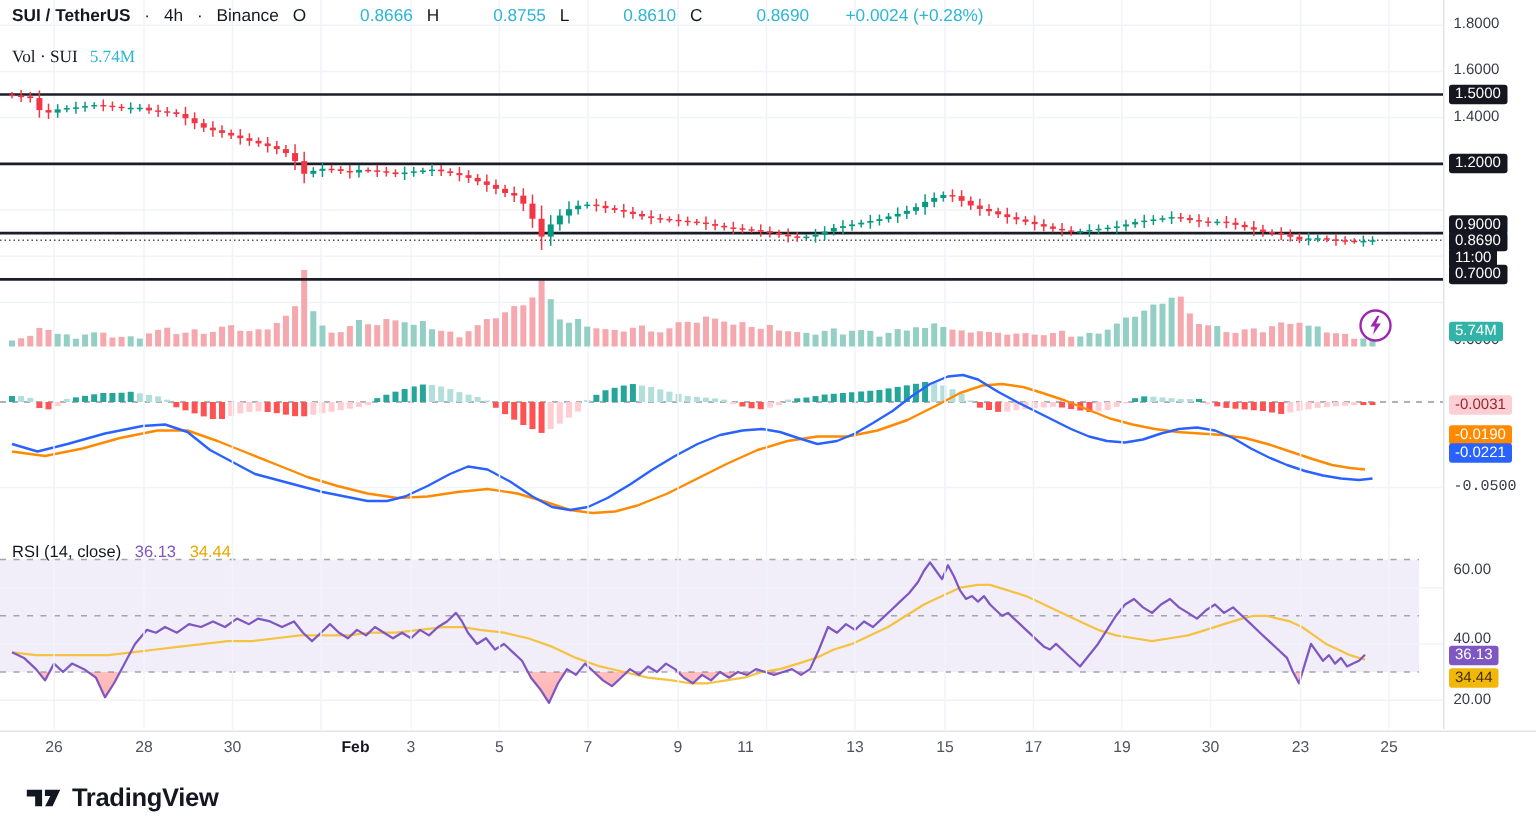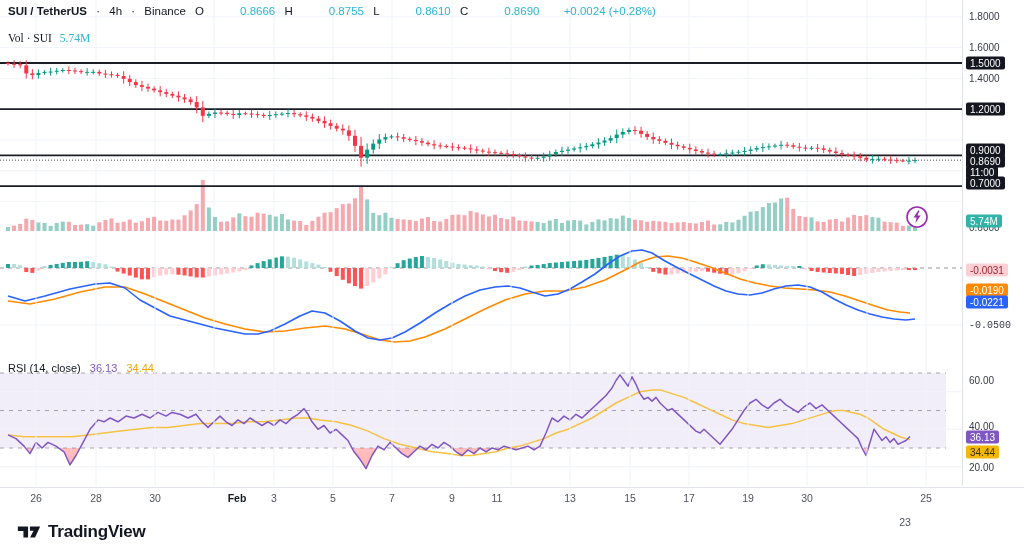--- a/index.html
+++ b/index.html
@@ -789,21 +789,21 @@
       <div class="tlab" style="left: 274px;">3</div>
       <div class="tlab" style="left: 333px;">5</div>
       <div class="tlab" style="left: 392px;">7</div>
       <div class="tlab" style="left: 452px;">9</div>
       <div class="tlab" style="left: 497px;">11</div>
       <div class="tlab" style="left: 570px;">13</div>
       <div class="tlab" style="left: 630px;">15</div>
       <div class="tlab" style="left: 689px;">17</div>
       <div class="tlab" style="left: 748px;">19</div>
       <div class="tlab" style="left: 807px;">30</div>
-      <div class="tlab" style="left: 905px; margin-top: 24px;">23</div>
+      <div class="tlab" style="left: 867px;">23</div>
       <div class="tlab" style="left: 926px;">25</div>
     </div>
 
   <div class="boost" style="left:905px;top:205px">
     <svg width="24" height="24" viewBox="0 0 24 24" style="position:static">
       <circle cx="12" cy="12" r="10" fill="#ffffff" stroke="#9c27b0" stroke-width="1.6"></circle>
       <path d="M13.2 5.5 L8.6 12.6 L11.6 12.6 L10.4 18.2 L15.6 10.6 L12.4 10.6 L14.6 5.5 Z" fill="#9c27b0"></path>
     </svg>
   </div>
 

